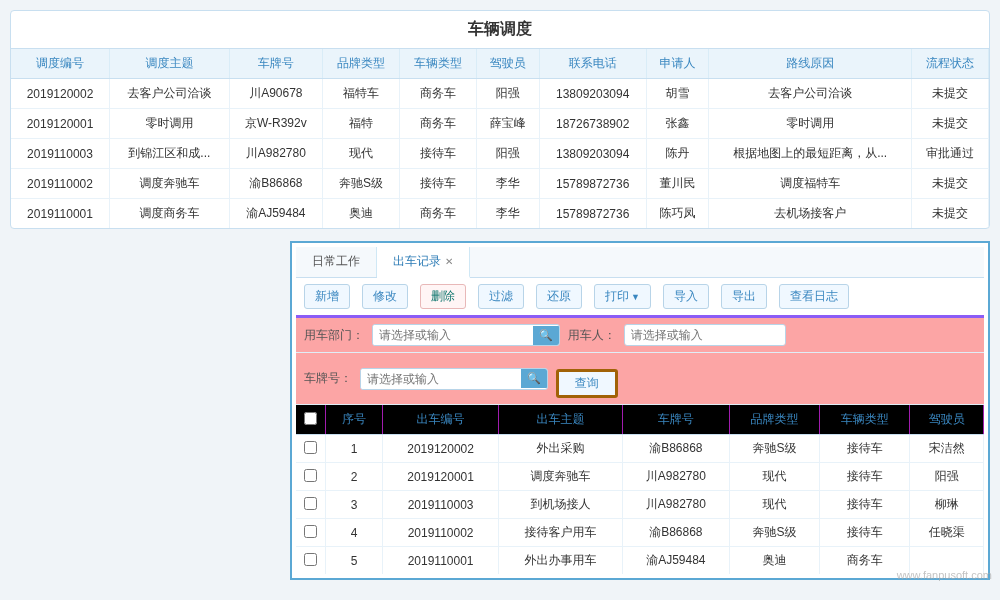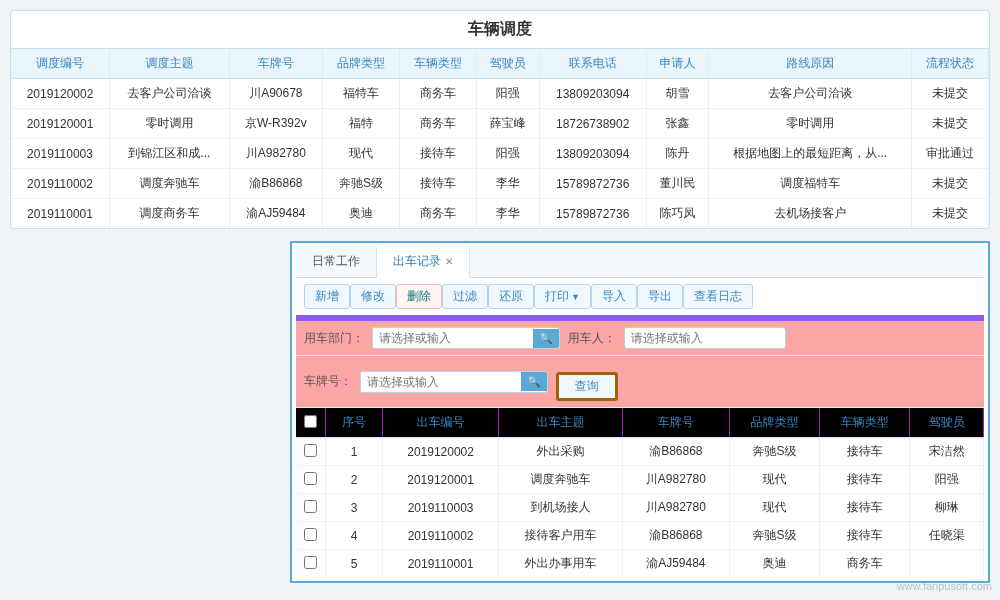--- a/index.html
+++ b/index.html
@@ -87,22 +87,22 @@
       color: #888;
       margin-left: 4px;
       cursor: pointer;
     }
 
     
     .toolbar {
       display: flex;
       align-items: center;
       padding: 6px 8px;
-      gap: 0;
-      border-bottom: 6px solid #8b5cf6;
+      gap: 12px;
+      border-bottom: 3px solid #8b5cf6;
       background: #fff;
     }
     .toolbar-btn {
       padding: 3px 10px;
       font-size: 12px;
       border: 1px solid #b8d4e8;
       border-radius: 3px;
       background: #f0f8ff;
       color: #3a87c0;
       cursor: pointer;
@@ -196,21 +196,21 @@
     }
     .cb {
       cursor: pointer;
       width: 13px;
       height: 13px;
     }
 
     
     .watermark {
       position: fixed;
-      bottom: 8px;
+      bottom: 19px;
       right: 8px;
       color: #aaa;
       font-size: 11px;
       opacity: 0.7;
     }
   </style>
 </head>
 <body>
 
 <div class="top-section">

